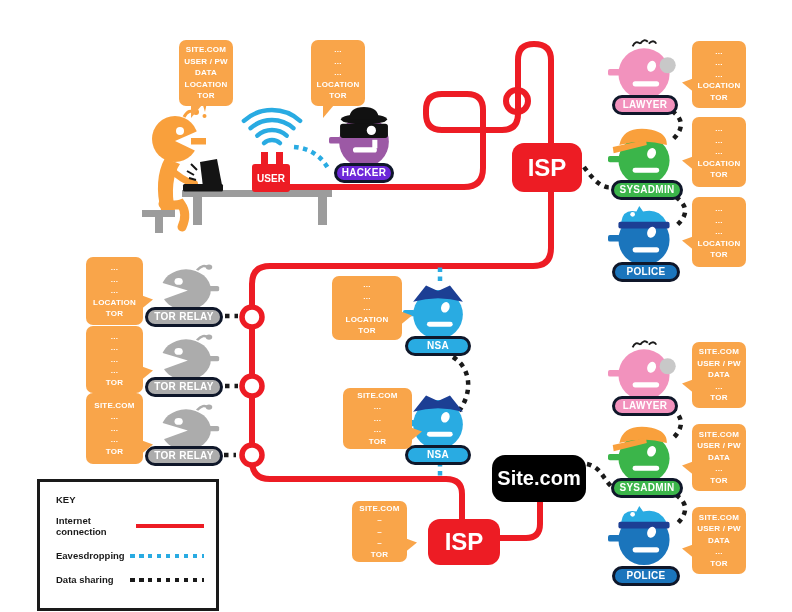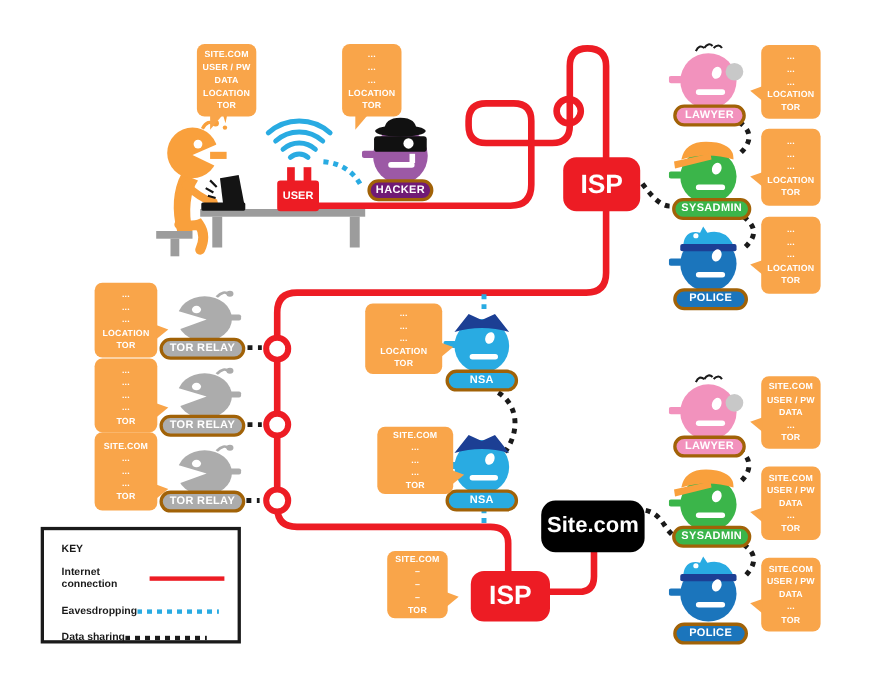--- a/index.html
+++ b/index.html
@@ -8,43 +8,43 @@
   svg{display:block;}
   .wires{position:absolute;left:0;top:0;z-index:4;}
   .scene{position:absolute;z-index:3;}
   .red{fill:none;stroke:#ED1C24;stroke-width:6;stroke-linecap:round;stroke-linejoin:round;}
   .warc{fill:none;stroke:#29ABE2;stroke-width:4.5;stroke-linecap:round;}
   .edot{fill:none;stroke:#29ABE2;stroke-width:4.5;stroke-dasharray:4.5 4.5;}
   .bdot{fill:none;stroke:#1A1A1A;stroke-width:4.5;stroke-dasharray:4.5 5;}
   .node{fill:#fff;stroke:#ED1C24;stroke-width:5.5;}
   .fig{position:absolute;z-index:5;}
   .fig svg{width:100%;height:100%;}
-  .pill{position:absolute;z-index:6;box-sizing:border-box;border:3px solid #a16207;border-radius:12px;
+  .pill{position:absolute;z-index:6;box-sizing:border-box;border:3px solid #0f172a;border-radius:12px;
         color:#fff;font-weight:bold;font-size:10px;letter-spacing:.3px;text-align:center;
         height:20px;line-height:14px;}
   .bubble{--bub:#F9A54A;--ty:62%;position:absolute;z-index:6;background:var(--bub);border-radius:7px;
         display:flex;flex-direction:column;justify-content:center;align-items:center;}
   .bubble .bl{color:#fff;font-weight:bold;font-size:8px;line-height:11.5px;letter-spacing:.2px;white-space:nowrap;}
   .tail-l::before{content:'';position:absolute;left:-10px;top:var(--ty);transform:translateY(-50%);
         width:0;height:0;border-top:4px solid transparent;border-bottom:9px solid transparent;
         border-right:11px solid var(--bub);}
   .tail-r::before{content:'';position:absolute;right:-10px;top:var(--ty);transform:translateY(-50%);
         width:0;height:0;border-top:4px solid transparent;border-bottom:9px solid transparent;
         border-left:11px solid var(--bub);}
   .tail-b::before{content:'';position:absolute;bottom:-12px;left:22%;
         width:0;height:0;border-top:13px solid var(--bub);border-right:11px solid transparent;}
   .redbox{position:absolute;z-index:5;background:#ED1C24;border-radius:12px;color:#fff;font-weight:bold;
         display:flex;align-items:center;justify-content:center;}
   .blackbox{position:absolute;z-index:5;background:#000;border-radius:13px;color:#fff;font-weight:bold;
         display:flex;align-items:center;justify-content:center;}
   .wifi-ant{position:absolute;z-index:5;background:#ED1C24;width:7px;height:15px;}
-  #legend{position:absolute;left:37px;top:479px;width:182px;height:106px;z-index:6;
+  #legend{position:absolute;left:37px;top:479px;width:182px;height:132px;z-index:6;
         box-sizing:border-box;border:3.5px solid #1A1A1A;background:#fff;padding:12px 12px 0 16px;}
   #legend .ltitle{font-size:9.5px;font-weight:bold;color:#1A1A1A;margin-bottom:10px;}
-  #legend .lrow{display:flex;align-items:center;margin-bottom:13px;}
+  #legend .lrow{display:flex;align-items:center;justify-content:space-between;margin-bottom:13px;}
   #legend .llab{font-size:9.5px;font-weight:bold;color:#1A1A1A;}
   .sw{width:74px;height:4px;}
   .sw-solid{background:#ED1C24;}
   .sw-eaves{background:repeating-linear-gradient(90deg,#29ABE2 0 4.5px,transparent 4.5px 9px);}
   .sw-share{background:repeating-linear-gradient(90deg,#1A1A1A 0 4.5px,transparent 4.5px 9px);}
 </style>
 </head>
 <body>
 
 <div id="stage">
@@ -121,21 +121,21 @@
         <rect x="0" y="33" width="13" height="7" rx="2" fill="#9C59A5"></rect>
         <circle cx="38" cy="38" r="27" fill="#9C59A5"></circle>
         <ellipse cx="38" cy="14" rx="25" ry="5.5" fill="#111"></ellipse>
             <path d="M22 14 Q22 1 38 1 Q54 1 54 14 Z" fill="#111"></path>
             <rect x="12" y="19" width="52" height="15" rx="3" fill="#111"></rect>
             <circle cx="46" cy="26" r="5" fill="#fff"></circle>
         <rect x="26" y="44" width="26" height="5.5" rx="2.7" fill="#fff"></rect>
             <rect x="47" y="36" width="5.5" height="9" fill="#fff"></rect>
       </svg>
     </div>
-  <div class="pill" style="left:334px;top:163px;width:60px;background:#701a75">HACKER</div>
+  <div class="pill" style="left:334px;top:163px;width:60px;background:#6d28d9">HACKER</div>
 
   <div class="fig" style="left:151px;top:261px;width:70px;height:50px">
       <svg viewBox="0 0 76 66" preserveAspectRatio="none">
         <rect x="60" y="33" width="14" height="7" rx="2" fill="#ACACAC"></rect>
         <circle cx="38" cy="38" r="27" fill="#ACACAC"></circle>
         <path d="M50 12 q7 -9 12 -3" stroke="#ACACAC" stroke-width="3" fill="none"></path>
             <circle cx="63" cy="8" r="3.5" fill="#ACACAC"></circle>
         <circle cx="30" cy="27" r="4.5" fill="#fff"></circle>
             <polygon points="40,39 10,28 10,52" fill="#fff"></polygon>
       </svg>

